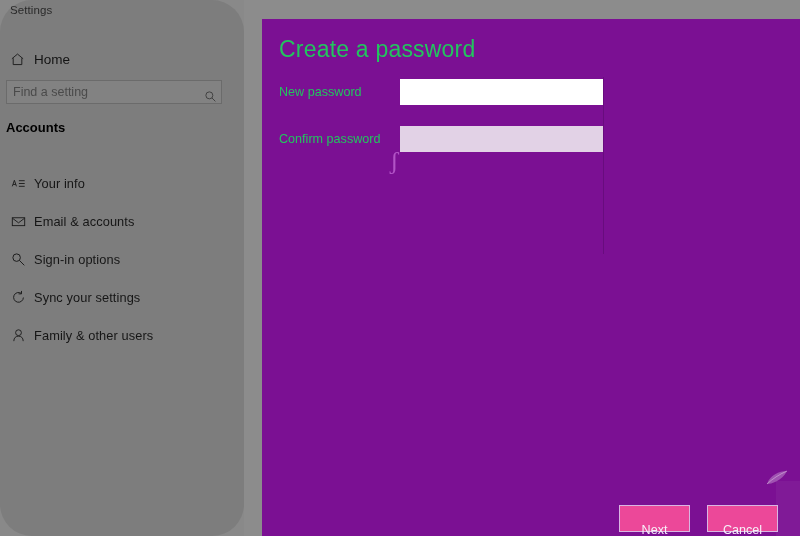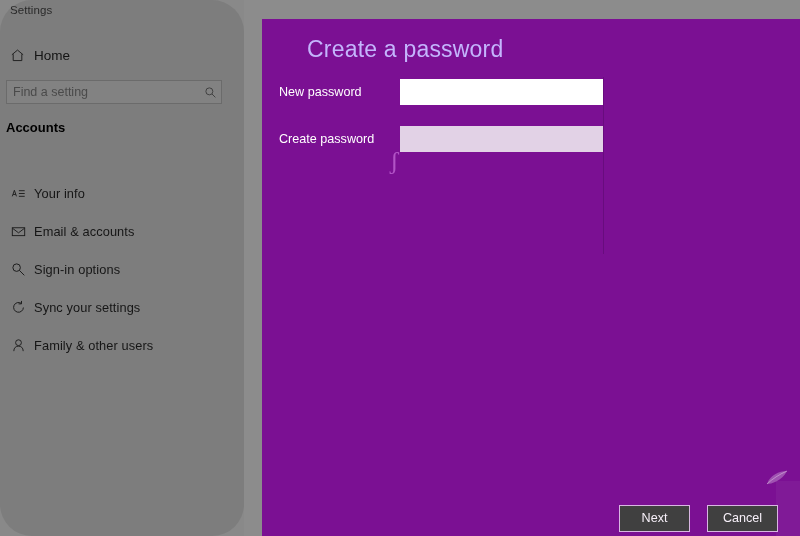--- a/index.html
+++ b/index.html
@@ -44,21 +44,21 @@
     font-size: 11.5px;
     color: #2a2a2a;
     letter-spacing: .1px;
   }
 
   #home-row {
     position: absolute;
     left: 0; top: 43px;
     width: 244px; height: 24px;
     display: flex;
-    align-items: center;
+    align-items: flex-end;
   }
   #home-row .ico {
     width: 34px;
     display: flex;
     justify-content: center;
     align-items: center;
     color: #1d1d1d;
   }
   #home-row .lbl {
     font-size: 13.5px;
@@ -66,21 +66,21 @@
   }
 
   
   #search-box {
     position: absolute;
     left: 6px; top: 80px;
     width: 216px; height: 24px;
     border: 1px solid #6b6b6b;
     background: #828282;
     display: flex;
-    align-items: center;
+    align-items: flex-end;
     box-sizing: border-box;
   }
   #search-input {
     flex: 1;
     border: 0;
     outline: 0;
     background: transparent;
     font-family: "Liberation Sans", sans-serif;
     font-size: 12.5px;
     color: #3f3f3f;
@@ -99,21 +99,21 @@
   #category-title {
     position: absolute;
     left: 6px; top: 120px;
     font-size: 13px;
     font-weight: bold;
     color: #000000;
   }
 
   #nav-list {
     position: absolute;
-    left: 0; top: 174px;
+    left: 0; top: 164px;
     width: 244px;
   }
   .nav-item {
     height: 38px;
     display: flex;
     align-items: center;
   }
   .nav-item .ico {
     width: 32px;
     margin-left: 2px;
@@ -133,39 +133,38 @@
     position: absolute;
     left: 262px; top: 19px;
     width: 538px; height: 517px;
     background: #7b1093;
     overflow: hidden;
   }
   #dialog-title {
     position: absolute;
     left: 17px; top: 17px;
     font-size: 23px;
-    color: #c4b5fd;
+    color: #22c55e;
     font-weight: normal;
     letter-spacing: .2px;
-    margin-left: 28px;
   }
 
   .field-row {
     position: absolute;
     left: 17px;
     width: 505px;
     height: 26px;
   }
   .field-label {
     position: absolute;
     left: 0;
     top: 50%;
     transform: translateY(-50%);
     font-size: 12.6px;
-    color: #ffffff;
+    color: #22c55e;
   }
   .field-input {
     position: absolute;
     left: 121px;
     top: 0;
     width: 203px;
     height: 26px;
     border: 0;
     outline: 0;
     box-sizing: border-box;
@@ -213,27 +212,27 @@
   #dialog-buttons {
     position: absolute;
     left: 357px;
     top: 486px;
     display: flex;
     gap: 17px;
   }
   .dlg-btn {
     width: 71px;
     height: 27px;
-    background: #404040;
+    background: #ec4899;
     border: 1px solid #d9b6e3;
     color: #f7f0f9;
     font-family: "Liberation Sans", sans-serif;
     font-size: 12.6px;
     cursor: pointer;
-    padding: 0;
+    padding: 12px;
     line-height: 25px;
   }
 </style>
 </head>
 <body>
 
 <div id="settings-window">
 
   <div id="content-pane"></div>
 
@@ -326,21 +325,21 @@
   <div id="dialog-title">Create a password</div>
 
   <div id="seam-artifact"></div>
 
   <div class="field-row" style="top:60px;">
     <span class="field-label">New password</span>
     <input class="field-input focused" type="text" value="" style="">
   </div>
 
   <div class="field-row" style="top:107px;">
-    <span class="field-label">Create password</span>
+    <span class="field-label">Confirm password</span>
     <input class="field-input inactive" type="text" value="" style="">
   </div>
 
   <div id="squiggle-artifact">ʃ</div>
 
 
   <div id="edge-artifact"></div>
 
   <svg id="leaf-artifact" viewBox="0 0 22 16">
     <path d="M1 14 C5 14 16 11 21 1 C13 1 4 5 1 14 Z" fill="rgba(255,255,255,.28)"></path>

